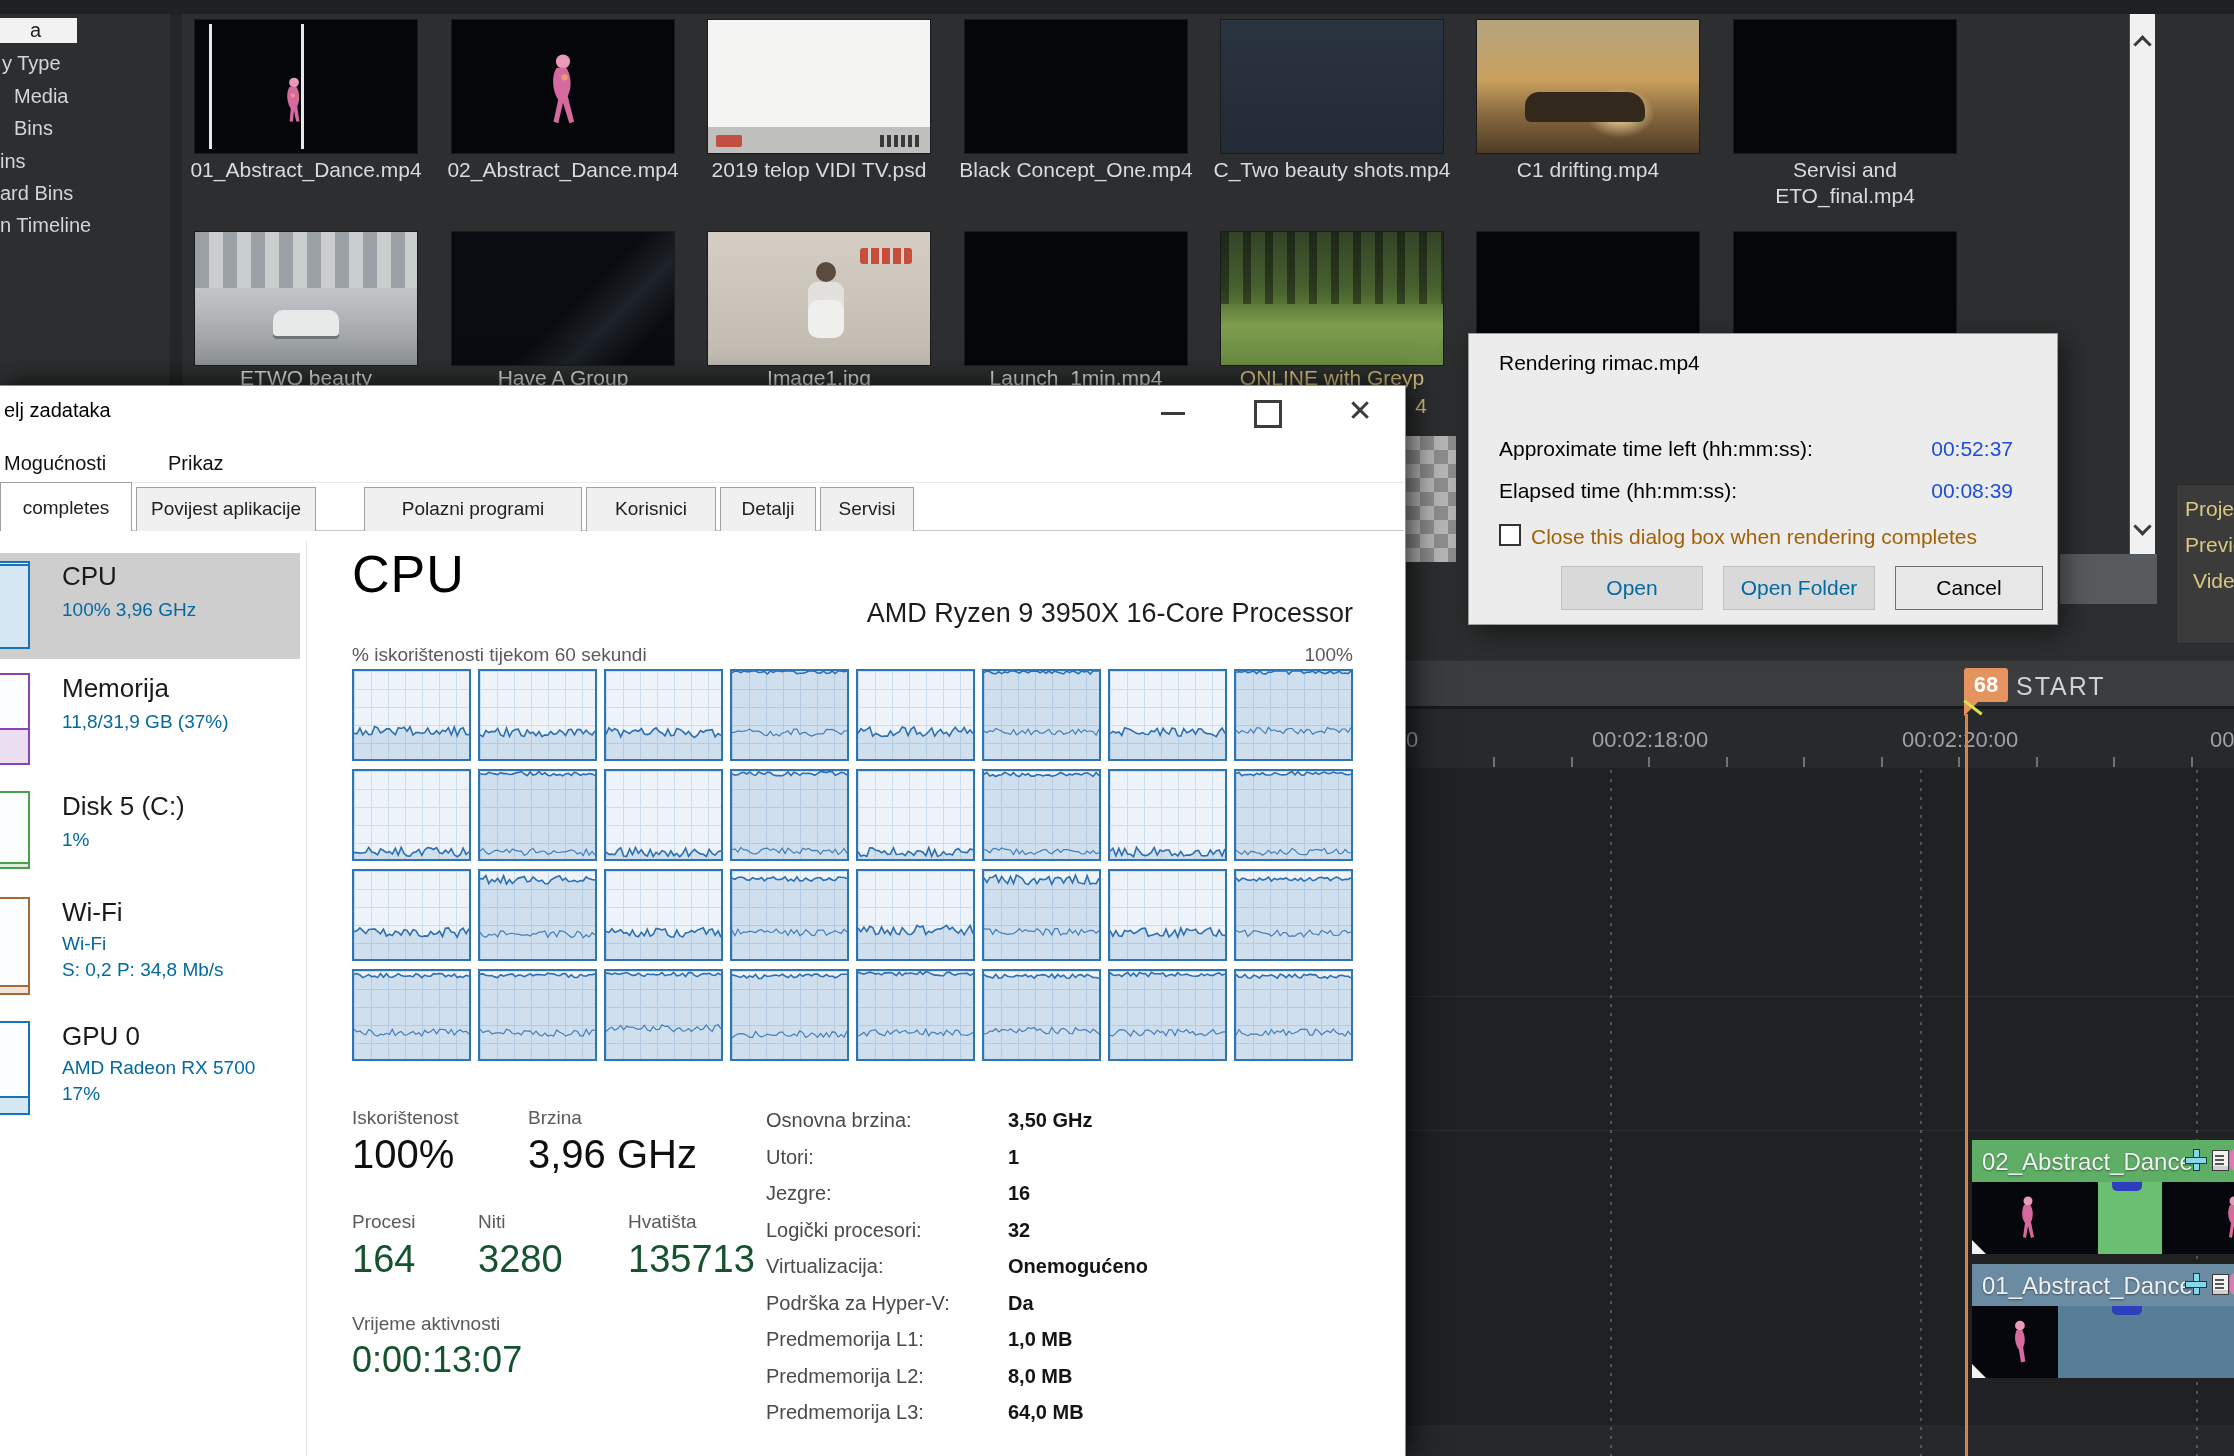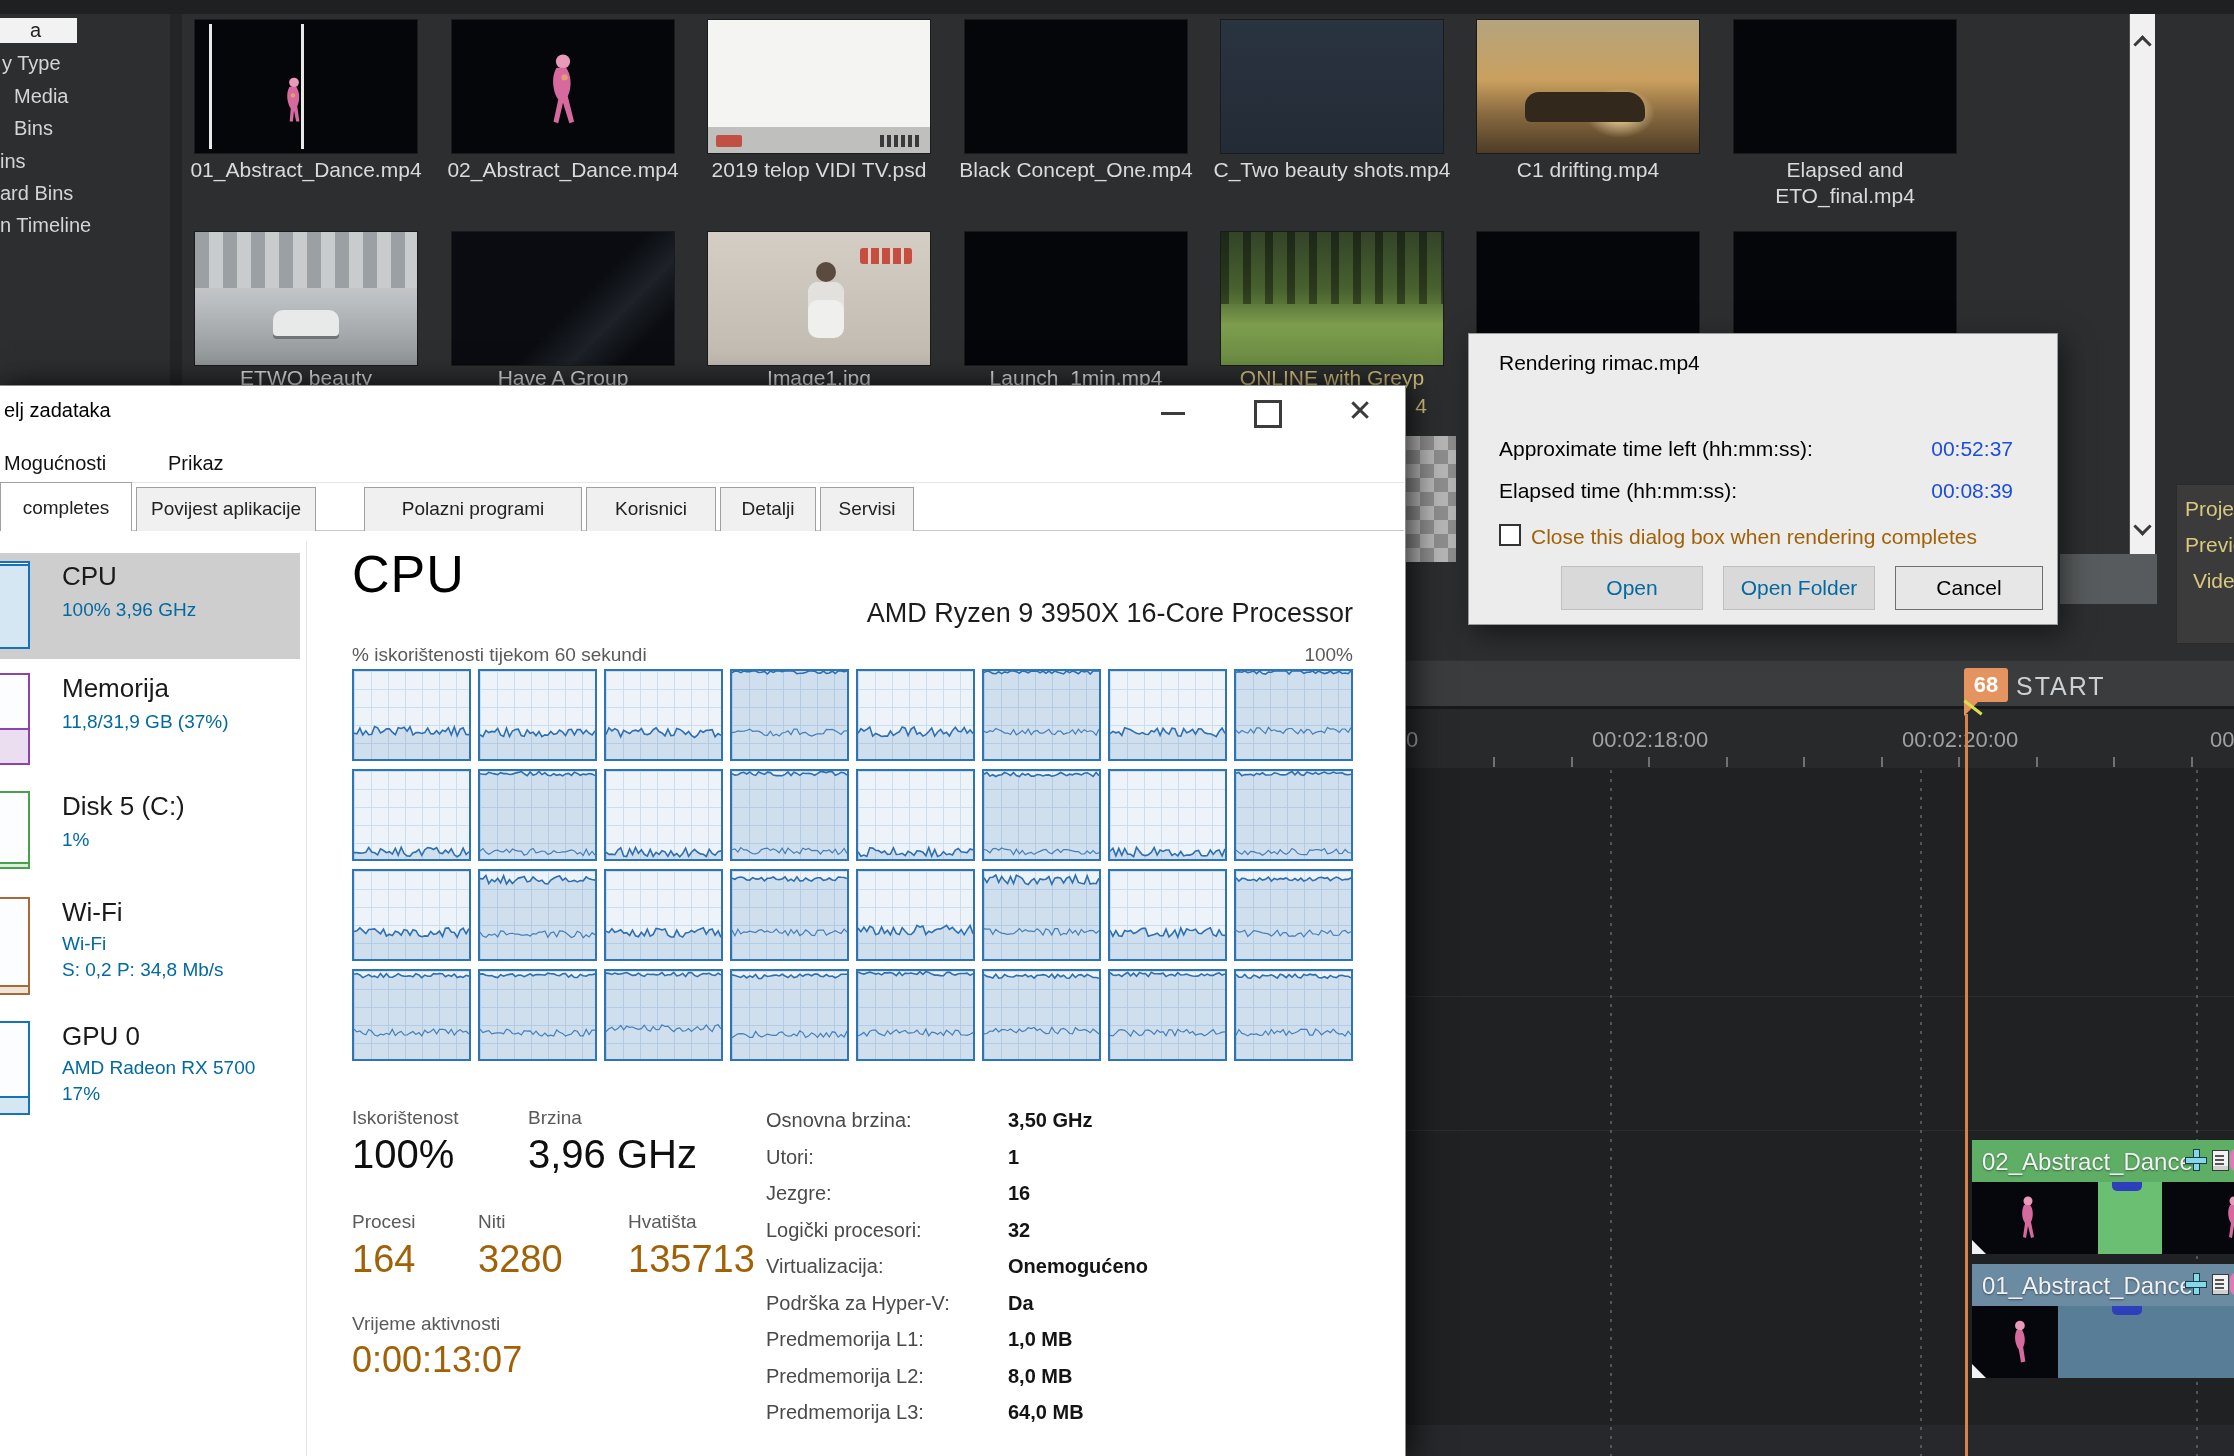--- a/index.html
+++ b/index.html
@@ -121,21 +121,21 @@
   #cpu-proc{left:352px;top:212px;width:1001px;text-align:right;font-size:27px;color:#1c1c1c;}
   .axis-lbl{position:absolute;top:258px;font-size:19px;color:#5a5a5a;}
   #cpu-grid{left:352px;top:283px;width:1008px;display:grid;grid-template-columns:repeat(8,119px);
             grid-auto-rows:92px;column-gap:7px;row-gap:8px;}
   .cpu-cell{position:relative;box-sizing:border-box;border:2px solid #2e75b6;background-color:#eef3f9;
     background-image:repeating-linear-gradient(to right,#ccdded 0 1px,transparent 1px 17px),
                      repeating-linear-gradient(to bottom,#ccdded 0 1px,transparent 1px 18px);}
   .cpu-cell svg{position:absolute;inset:0;width:100%;height:100%;}
   .stat-lbl{position:absolute;font-size:19px;color:#5a5a5a;white-space:nowrap;}
   .stat-big{position:absolute;font-size:40px;color:#0f0f0f;white-space:nowrap;}
-  .stat-mid{position:absolute;font-size:38px;color:#a16207;white-space:nowrap;}
+  .stat-mid{position:absolute;font-size:38px;color:#14532d;white-space:nowrap;}
   .det-lbl{position:absolute;left:766px;font-size:20px;color:#4a4a4a;white-space:nowrap;}
   .det-val{position:absolute;left:1008px;font-size:20px;font-weight:bold;color:#141414;white-space:nowrap;}
 
   
   #render-dialog{left:1468px;top:333px;width:588px;height:290px;background:#ececec;border:1px solid #9b9b9b;
                  box-shadow:6px 8px 26px rgba(0,0,0,.5);z-index:20;}
   #rd-title{left:30px;top:17px;font-size:21px;color:#000;}
   #rd-progress{left:28px;top:53px;width:530px;height:36px;border:1px solid #8f8f8f;background:#e9e9e9;}
   #rd-progress-fill{position:absolute;left:0;top:0;height:100%;background:#3ebc4e;}
   #rd-progress-label{position:absolute;left:0;top:0;width:100%;text-align:center;line-height:36px;
@@ -195,21 +195,21 @@
       <div class="car-sil"></div>
   </div>
   <div class="tile thumb-black" style="left:1734px;top:20px"></div>
 
   <div class="cap" style="left:185px;top:158px">01_Abstract_Dance.mp4</div>
   <div class="cap" style="left:442px;top:158px">02_Abstract_Dance.mp4</div>
   <div class="cap" style="left:698px;top:158px">2019 telop VIDI TV.psd</div>
   <div class="cap" style="left:955px;top:158px">Black Concept_One.mp4</div>
   <div class="cap" style="left:1211px;top:158px">C_Two beauty shots.mp4</div>
   <div class="cap" style="left:1467px;top:158px">C1 drifting.mp4</div>
-  <div class="cap" style="left:1724px;top:158px">Elapsed and</div>
+  <div class="cap" style="left:1724px;top:158px">Servisi and</div>
   <div class="cap" style="left:1724px;top:184px">ETO_final.mp4</div>
 
   <div class="tile thumb-hangar" style="left:195px;top:232px">
     <div class="hangar-roof"></div>
       <div class="hangar-car"></div>
   </div>
   <div class="tile thumb-darkcar" style="left:452px;top:232px"></div>
   <div class="tile thumb-person" style="left:708px;top:232px">
     <div class="person-logo"></div>
     <div class="person-blob">

